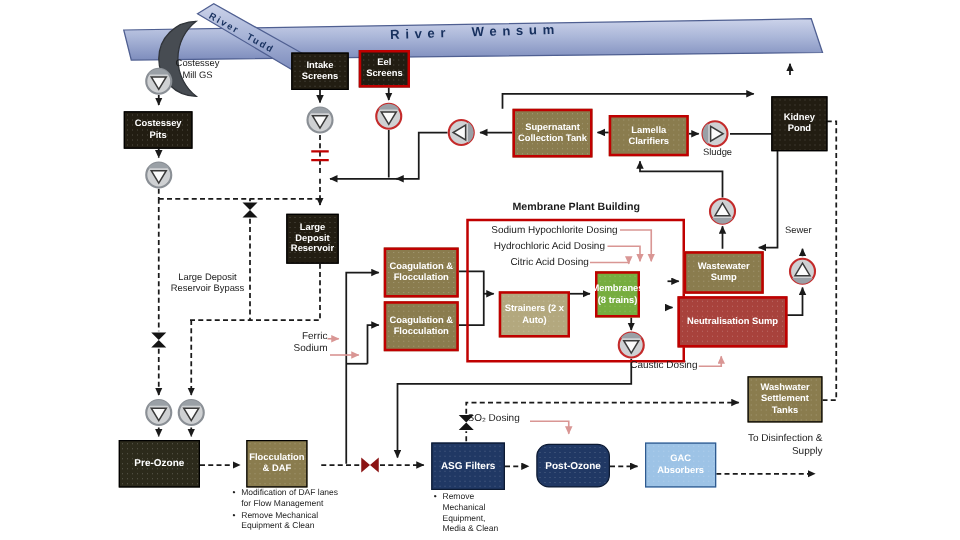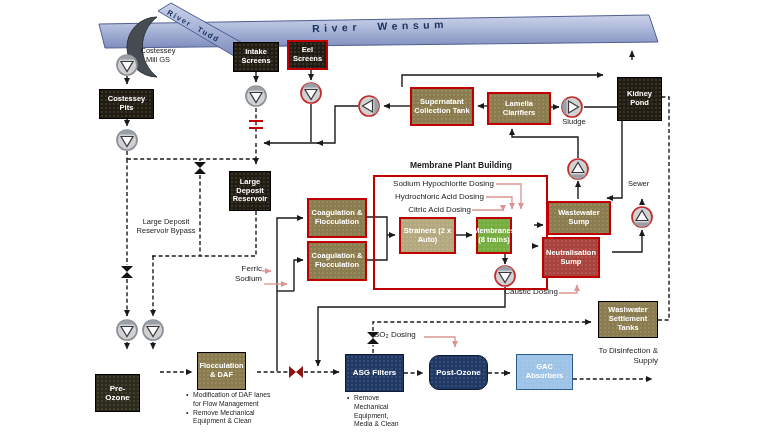--- a/index.html
+++ b/index.html
@@ -12,21 +12,21 @@
   .redbreak{stroke:#c00000;stroke-width:1.8;fill:none;}
   .p-gray{stroke:#8a8f95;stroke-width:1.7;}
   .p-red{stroke:#c42b2b;stroke-width:1.7;}
   .box{position:absolute;box-sizing:border-box;display:flex;align-items:center;justify-content:center;
        text-align:center;color:#fff;font-weight:bold;font-size:7.5px;line-height:1.18;padding:1px 2px;
        background-image:radial-gradient(circle, rgba(255,255,255,.22) .6px, rgba(255,255,255,0) .8px);
        background-size:4px 4px;}
   .dark{background-color:#221d12;border:1.6px solid #000;}
   .darkolive{background-color:#2c2a1b;border:1.6px solid #000;}
   .olive{background-color:#8a7c4e;}
-  .tan{background-color:#b3a87e;color:#fff;}
+  .tan{background-color:#b3a87e;color:#fff;margin-top:16px;}
   .green{background-color:#76ad3f;}
   .brick{background-color:#a8423c;}
   .navy{background-color:#203864;border:1.6px solid #0c1a33;font-size:8px;}
   .lightblue{background-color:#9dc3e6;border:1.6px solid #2e5a8f;}
   .red-border{border:2px solid #c00000;}
   .black-border{border:1.8px solid #000;}
   .lbl{position:absolute;color:#1a1a1a;font-size:7.5px;line-height:1.25;}
   .lbl8{font-size:8px;}
   .bold{font-weight:bold;}
   .right{text-align:right;}
@@ -167,23 +167,23 @@
 <div class="box olive red-border" style="left:410px;top:87px;width:64px;height:39px;">Supernatant Collection Tank</div>
 <div class="box olive red-border" style="left:487px;top:92px;width:64px;height:33px;">Lamella Clarifiers</div>
 <div class="box dark" style="left:229px;top:171px;width:42px;height:40px;">Large Deposit Reservoir</div>
 <div class="box" id="membrane-building" style="left:373px;top:175px;width:175px;height:115px;"></div>
 <div class="lbl bold center" style="left:390px;top:160px;width:142px;font-size:8.5px;">Membrane Plant Building</div>
 <div class="box olive red-border" style="left:307px;top:198px;width:60px;height:40px;">Coagulation &amp; Flocculation</div>
 <div class="box olive red-border" style="left:307px;top:241px;width:60px;height:40px;">Coagulation &amp; Flocculation</div>
 <div class="box tan red-border" style="left:399px;top:217px;width:57px;height:37px;">Strainers (2 x Auto)</div>
 <div class="box green red-border" style="left:476px;top:217px;width:36px;height:37px;">Membranes (8 trains)</div>
 <div class="box olive red-border" style="left:547px;top:201px;width:64px;height:34px;">Wastewater Sump</div>
-<div class="box brick red-border" style="left:542px;top:237px;width:58px;height:41px;text-align:center;">Neutralisation Sump</div>
+<div class="box brick red-border" style="left:542px;top:237px;width:88px;height:41px;text-align:center;">Neutralisation Sump</div>
 <div class="box olive black-border" style="left:598px;top:301px;width:60px;height:37px;">Washwater Settlement Tanks</div>
-<div class="box darkolive" style="left:95px;top:352px;width:45px;height:38px;font-size:8px;margin-top:22px;">Pre-Ozone</div>
+<div class="box darkolive" style="left:95px;top:352px;width:65px;height:38px;font-size:8px;">Pre-Ozone</div>
 <div class="box olive black-border" style="left:197px;top:352px;width:49px;height:38px;">Flocculation &amp; DAF</div>
 <div class="box navy" style="left:345px;top:354px;width:59px;height:38px;">ASG Filters</div>
 <div class="box navy" style="left:429px;top:355px;width:59px;height:35px;border-radius:10px;">Post-Ozone</div>
 <div class="box lightblue" style="left:516px;top:354px;width:57px;height:36px;">GAC Absorbers</div>
 
 <div class="lbl center" style="left:134px;top:46px;width:48px;">Costessey Mill GS</div>
 <div class="lbl center" style="left:129px;top:217px;width:74px;">Large Deposit Reservoir Bypass</div>
 <div class="lbl lbl8 right" style="left:214px;top:264px;width:48px;">Ferric Sodium</div>
 <div class="lbl lbl8 right" style="left:374px;top:179px;width:120px;">Sodium Hypochlorite Dosing</div>
 <div class="lbl lbl8 right" style="left:374px;top:192px;width:110px;">Hydrochloric Acid Dosing</div>

